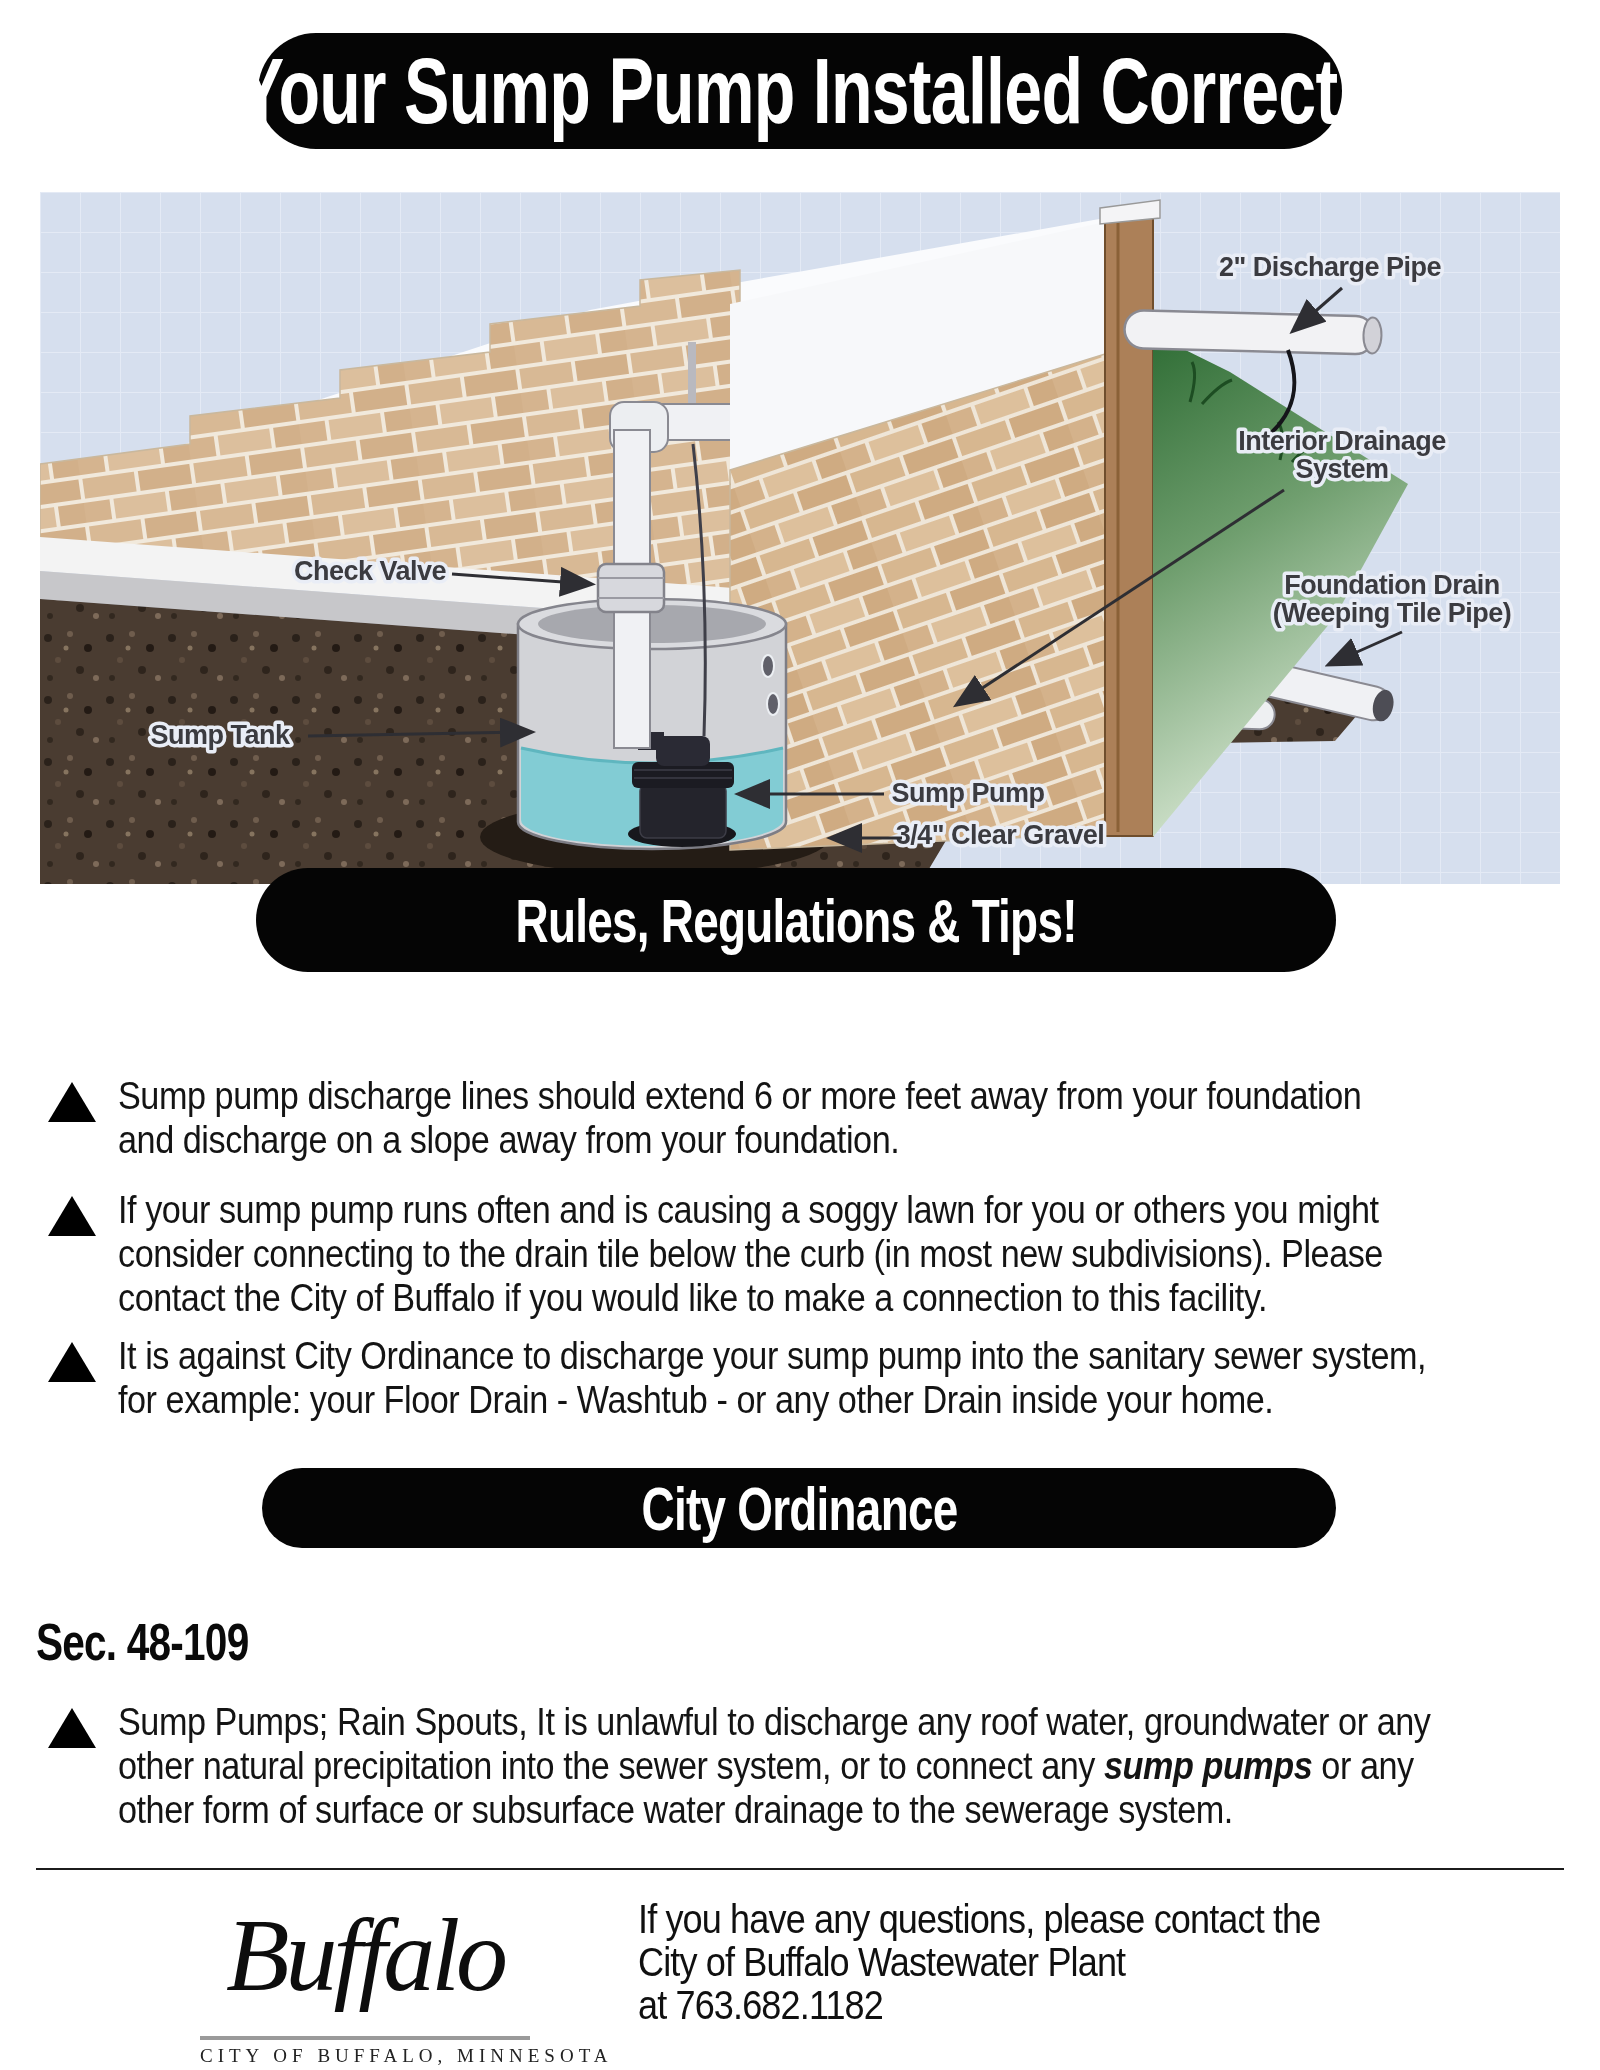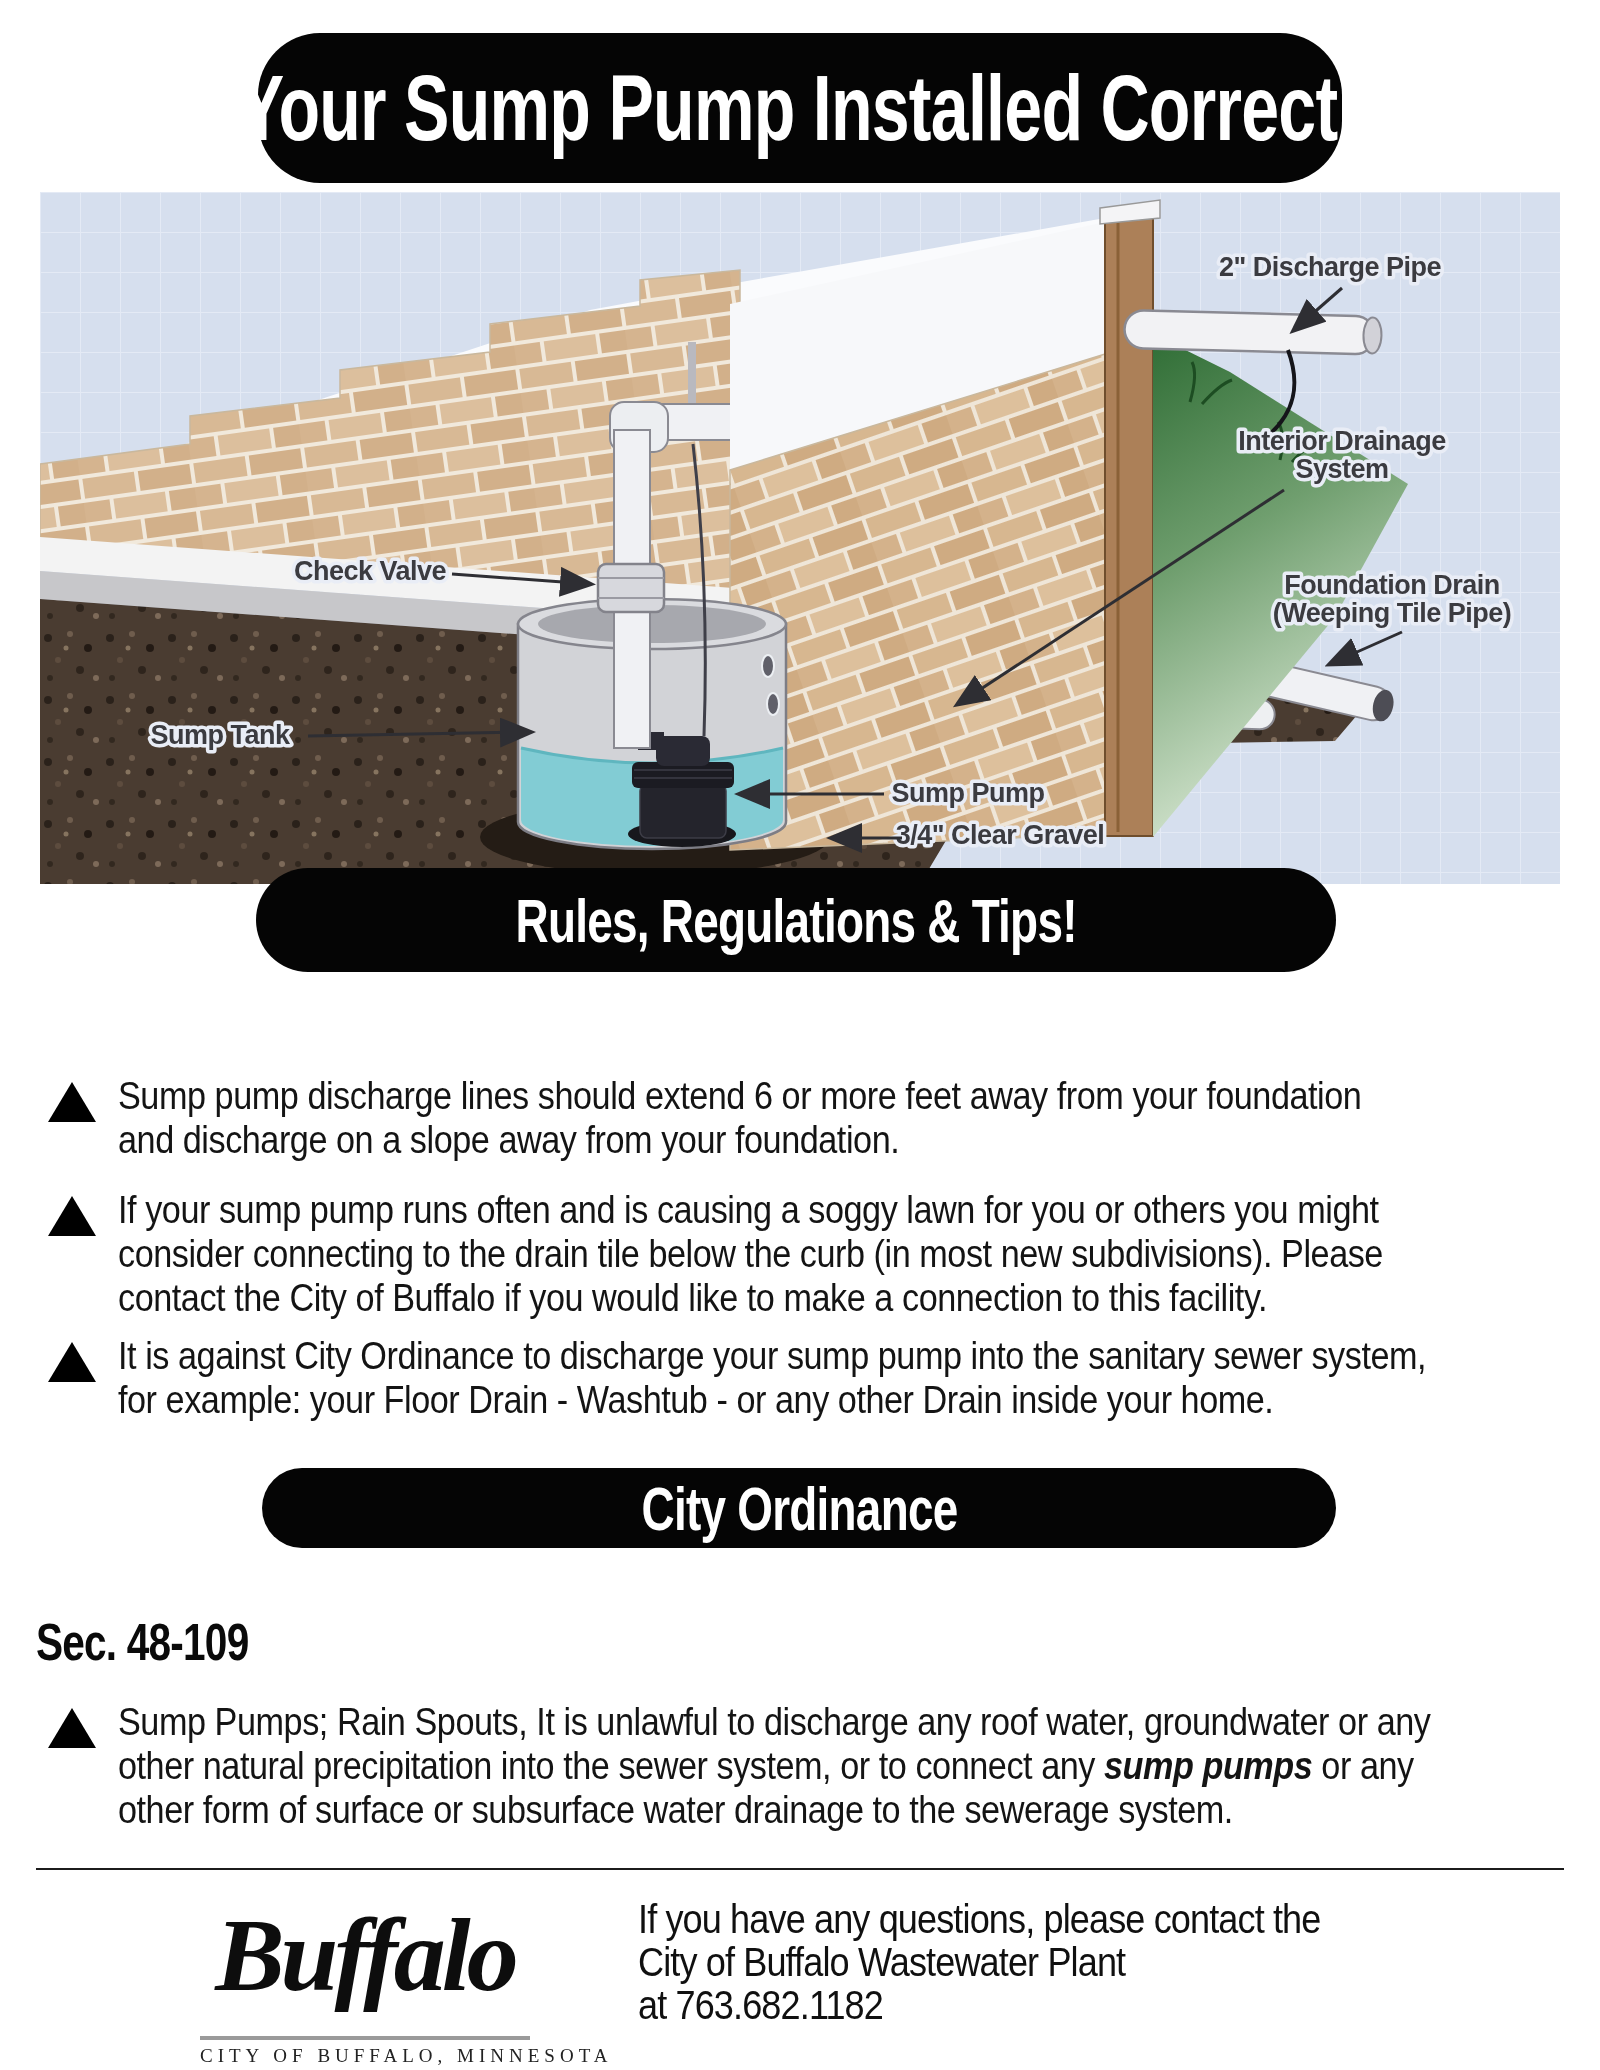--- a/index.html
+++ b/index.html
@@ -10,21 +10,21 @@
   .abs{position:absolute;}
   
   .banner{
     position:absolute;background:#050505;border-radius:62px;
     display:flex;align-items:center;justify-content:center;color:#fff;
   }
   .banner-text{
     font-weight:700;white-space:nowrap;transform:scaleX(.74);
     letter-spacing:-1px;
   }
-  #title-banner{left:258px;top:33px;width:1084px;height:150px;}
+  #title-banner{left:258px;top:33px;width:1084px;height:116px;}
   #title-banner .banner-text{font-size:92px;}
   #rules-banner{left:256px;top:868px;width:1080px;height:104px;border-radius:54px;}
   #rules-banner .banner-text{font-size:62px;}
   #ordinance-banner{left:262px;top:1468px;width:1074px;height:80px;border-radius:54px;}
   #ordinance-banner .banner-text{font-size:62px;}
   
   #diagram{left:40px;top:192px;width:1520px;height:692px;}
   
   .bullet-item{position:absolute;left:48px;width:1520px;}
   .tri{
@@ -46,21 +46,21 @@
   
   #sec-heading{
     left:36px;top:1612px;font-size:52px;font-weight:700;
     transform:scaleX(.78);transform-origin:0 0;letter-spacing:-1px;color:#0a0a0a;
     white-space:nowrap;
   }
   
   #divider{left:36px;top:1868px;width:1528px;height:2px;background:#1c1c1c;}
   #logo-block{left:200px;top:1880px;width:330px;text-align:center;}
   #logo-text{
-    font-family:"Liberation Serif", serif;font-style:italic;font-weight:700;
+    font-family:"Liberation Serif", serif;font-style:italic;font-weight:400;
     font-size:104px;line-height:150px;color:#0d0d0d;letter-spacing:-4px;
   }
   #logo-caption{
     margin-top:6px;border-top:4px solid #9a9a9a;border-bottom:2px solid #3a3a3a;
     padding:5px 0 3px 0;font-family:"Liberation Serif", serif;font-size:19px;
     letter-spacing:5px;color:#222;white-space:nowrap;
   }
   #contact-block{left:584px;top:1898px;width:900px;}
   .contact-line{
     font-size:41px;line-height:43px;font-weight:400;letter-spacing:-1px;

